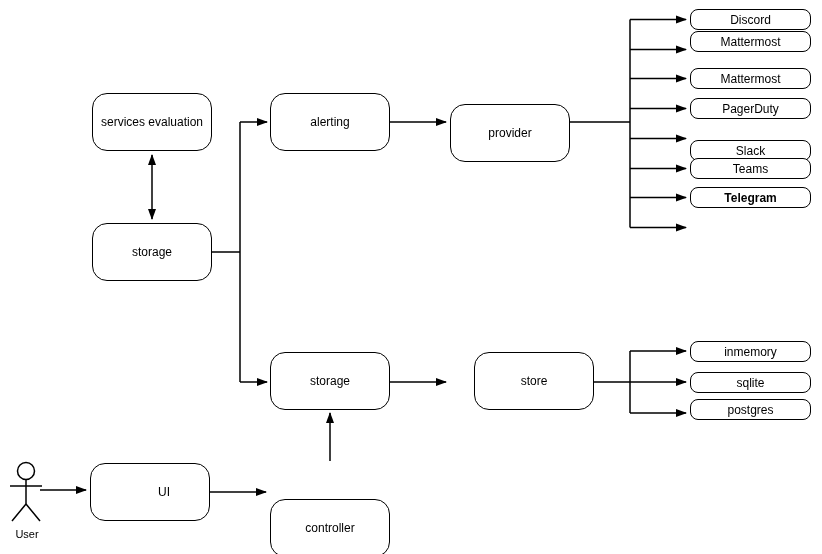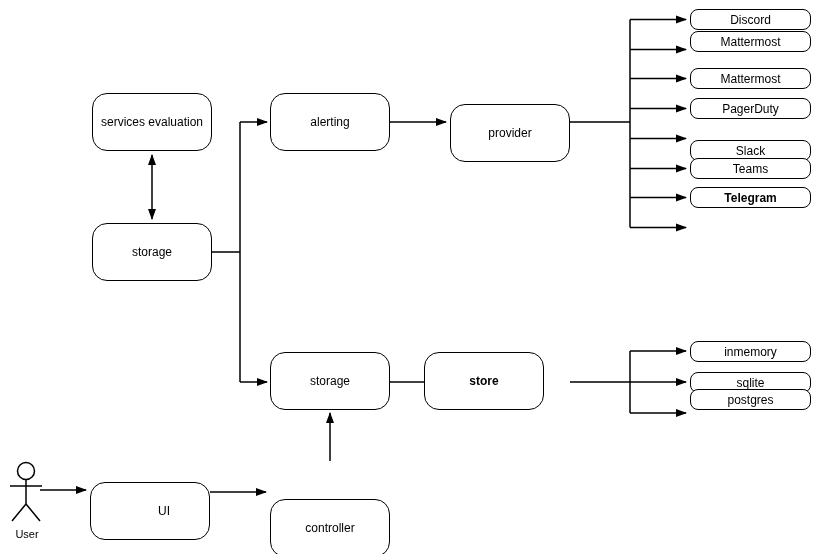--- a/index.html
+++ b/index.html
@@ -114,31 +114,31 @@
       <path d="M 10 486 H 42"></path>
       <path d="M 26 504 L 12 521 M 26 504 L 40 521"></path>
     </g>
   </svg>
 
   <div class="node" style="left:92px;  top:93px;">services evaluation</div>
   <div class="node" style="left:92px;  top:223px;">storage</div>
   <div class="node" style="left:270px; top:93px;">alerting</div>
   <div class="node" style="left:450px; top:104px;">provider</div>
   <div class="node" style="left:270px; top:352px;">storage</div>
-  <div class="node" style="left:424px; top:352px;font-weight:bold;">store</div>
-  <div class="node" style="left:90px;  top:482px;padding-left:28px;">UI</div>
+  <div class="node" style="left:474px; top:352px;">store</div>
+  <div class="node" style="left:90px;  top:463px;padding-left:28px;">UI</div>
   <div class="node" style="left:270px; top:463px;margin-top:36px;">controller</div>
 
   <div class="leaf" style="top:9px;">Discord</div>
   <div class="leaf" style="top:31px;">Mattermost</div>
   <div class="leaf" style="top:68px;">Mattermost</div>
   <div class="leaf" style="top:98px;">PagerDuty</div>
   <div class="leaf" style="top:140px;">Slack</div>
   <div class="leaf" style="top:158px;">Teams</div>
   <div class="leaf" style="top:187px;font-weight:bold;">Telegram</div>
 
   <div class="leaf" style="top:341px;">inmemory</div>
   <div class="leaf" style="top:372px;">sqlite</div>
-  <div class="leaf" style="top:389px;text-align:center;">postgres</div>
+  <div class="leaf" style="top:399px;text-align:center;">postgres</div>
 
   <div class="actor-label">User</div>
 
 </div>
 
 </body></html>

